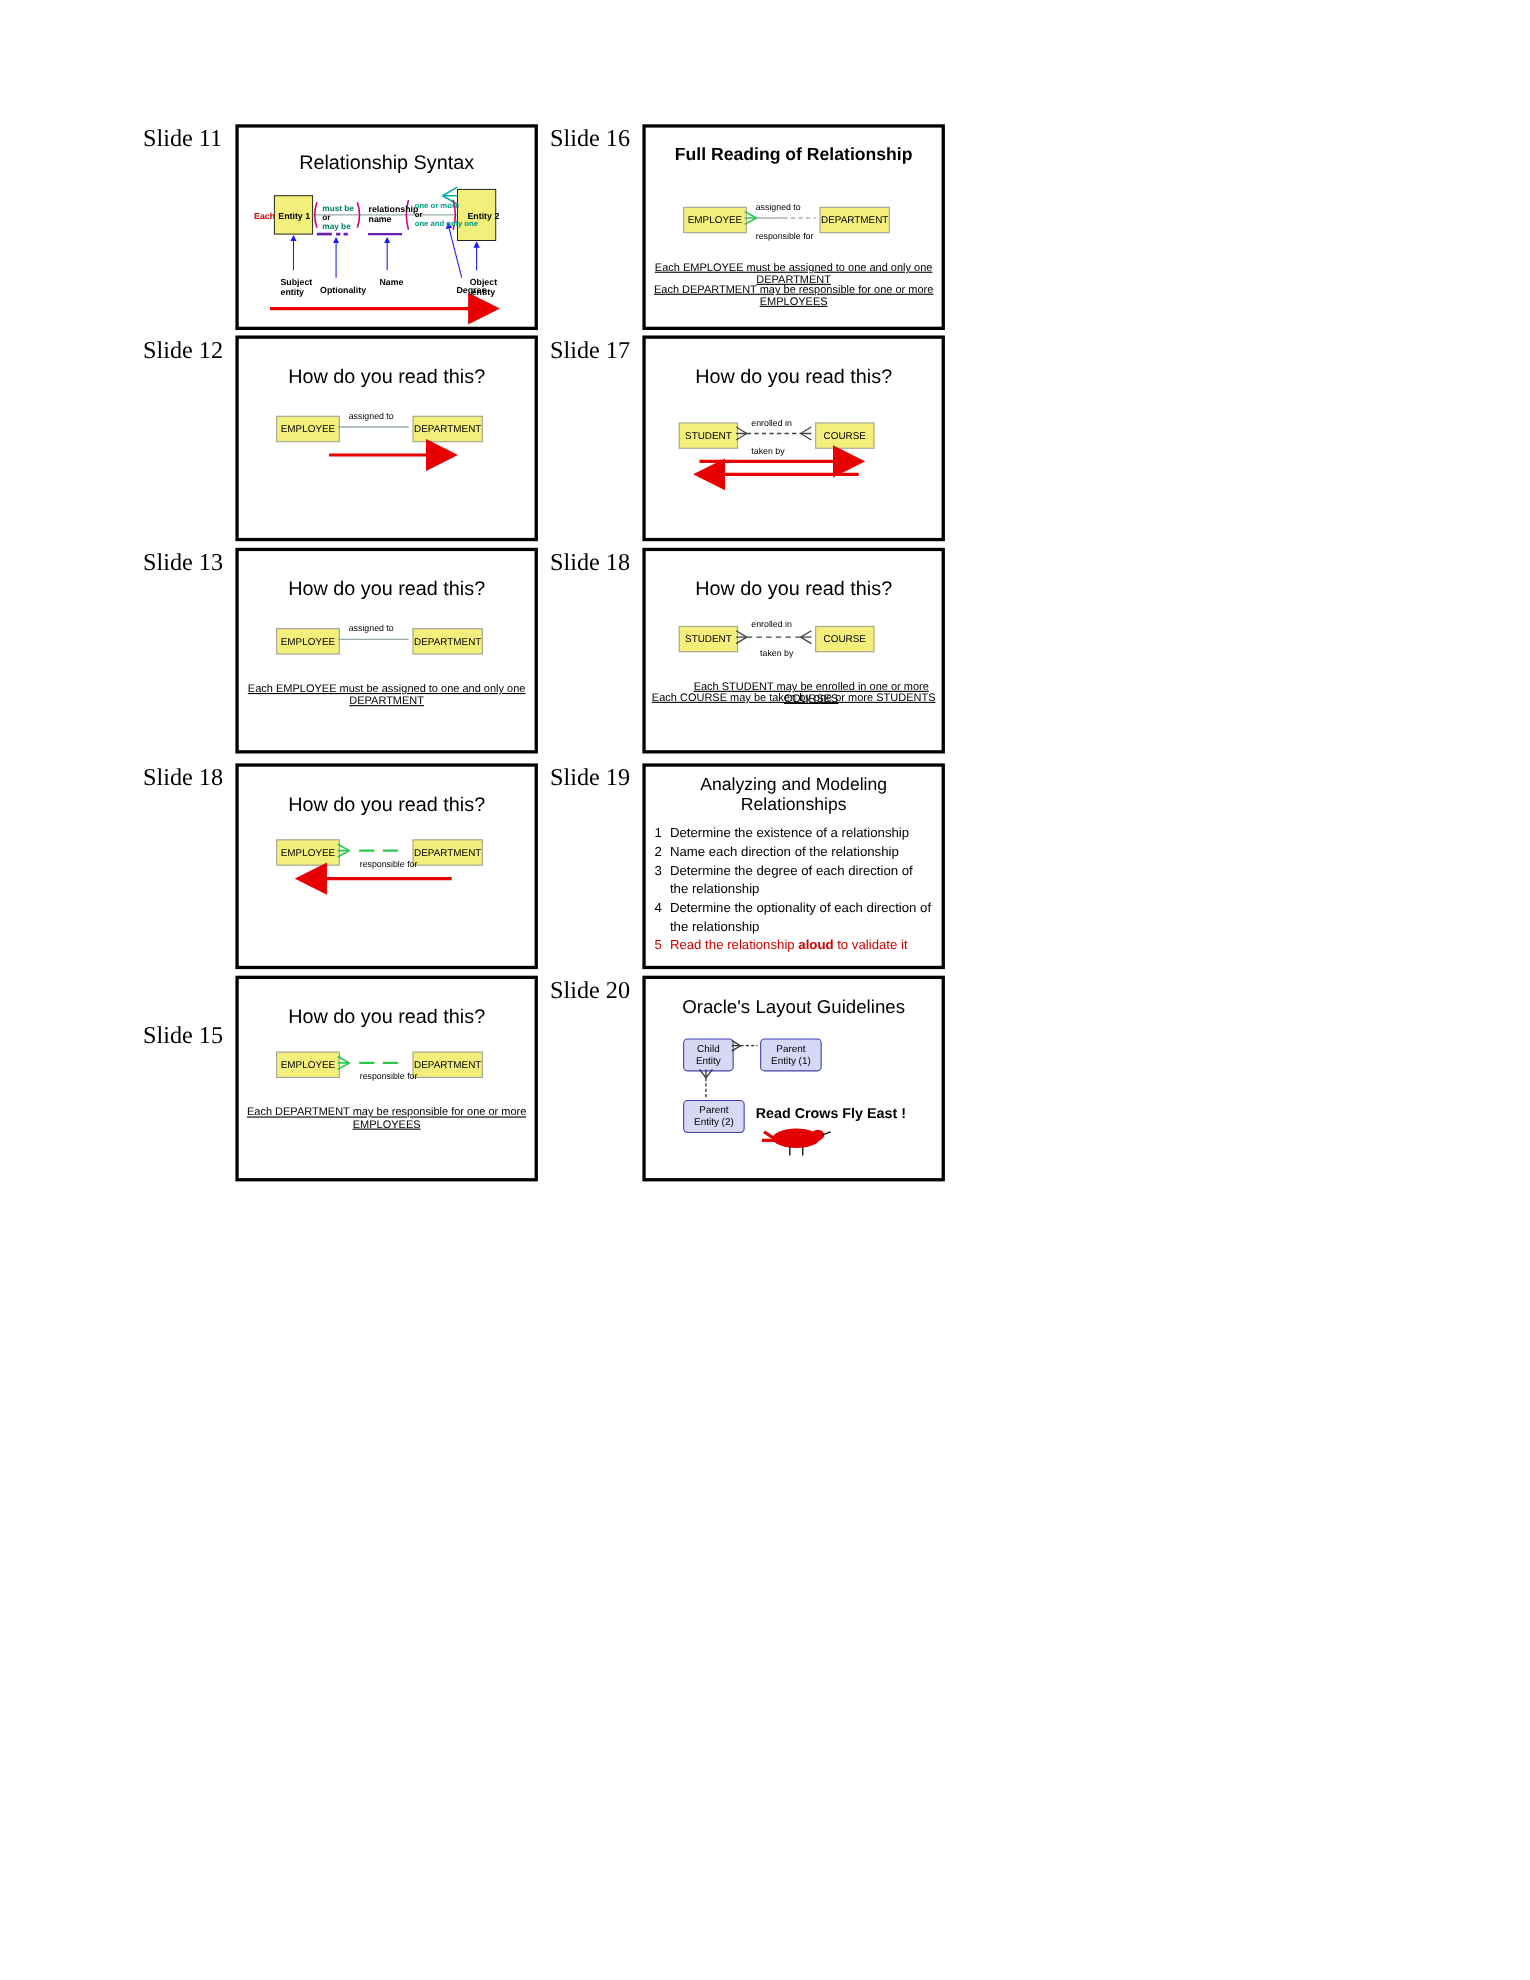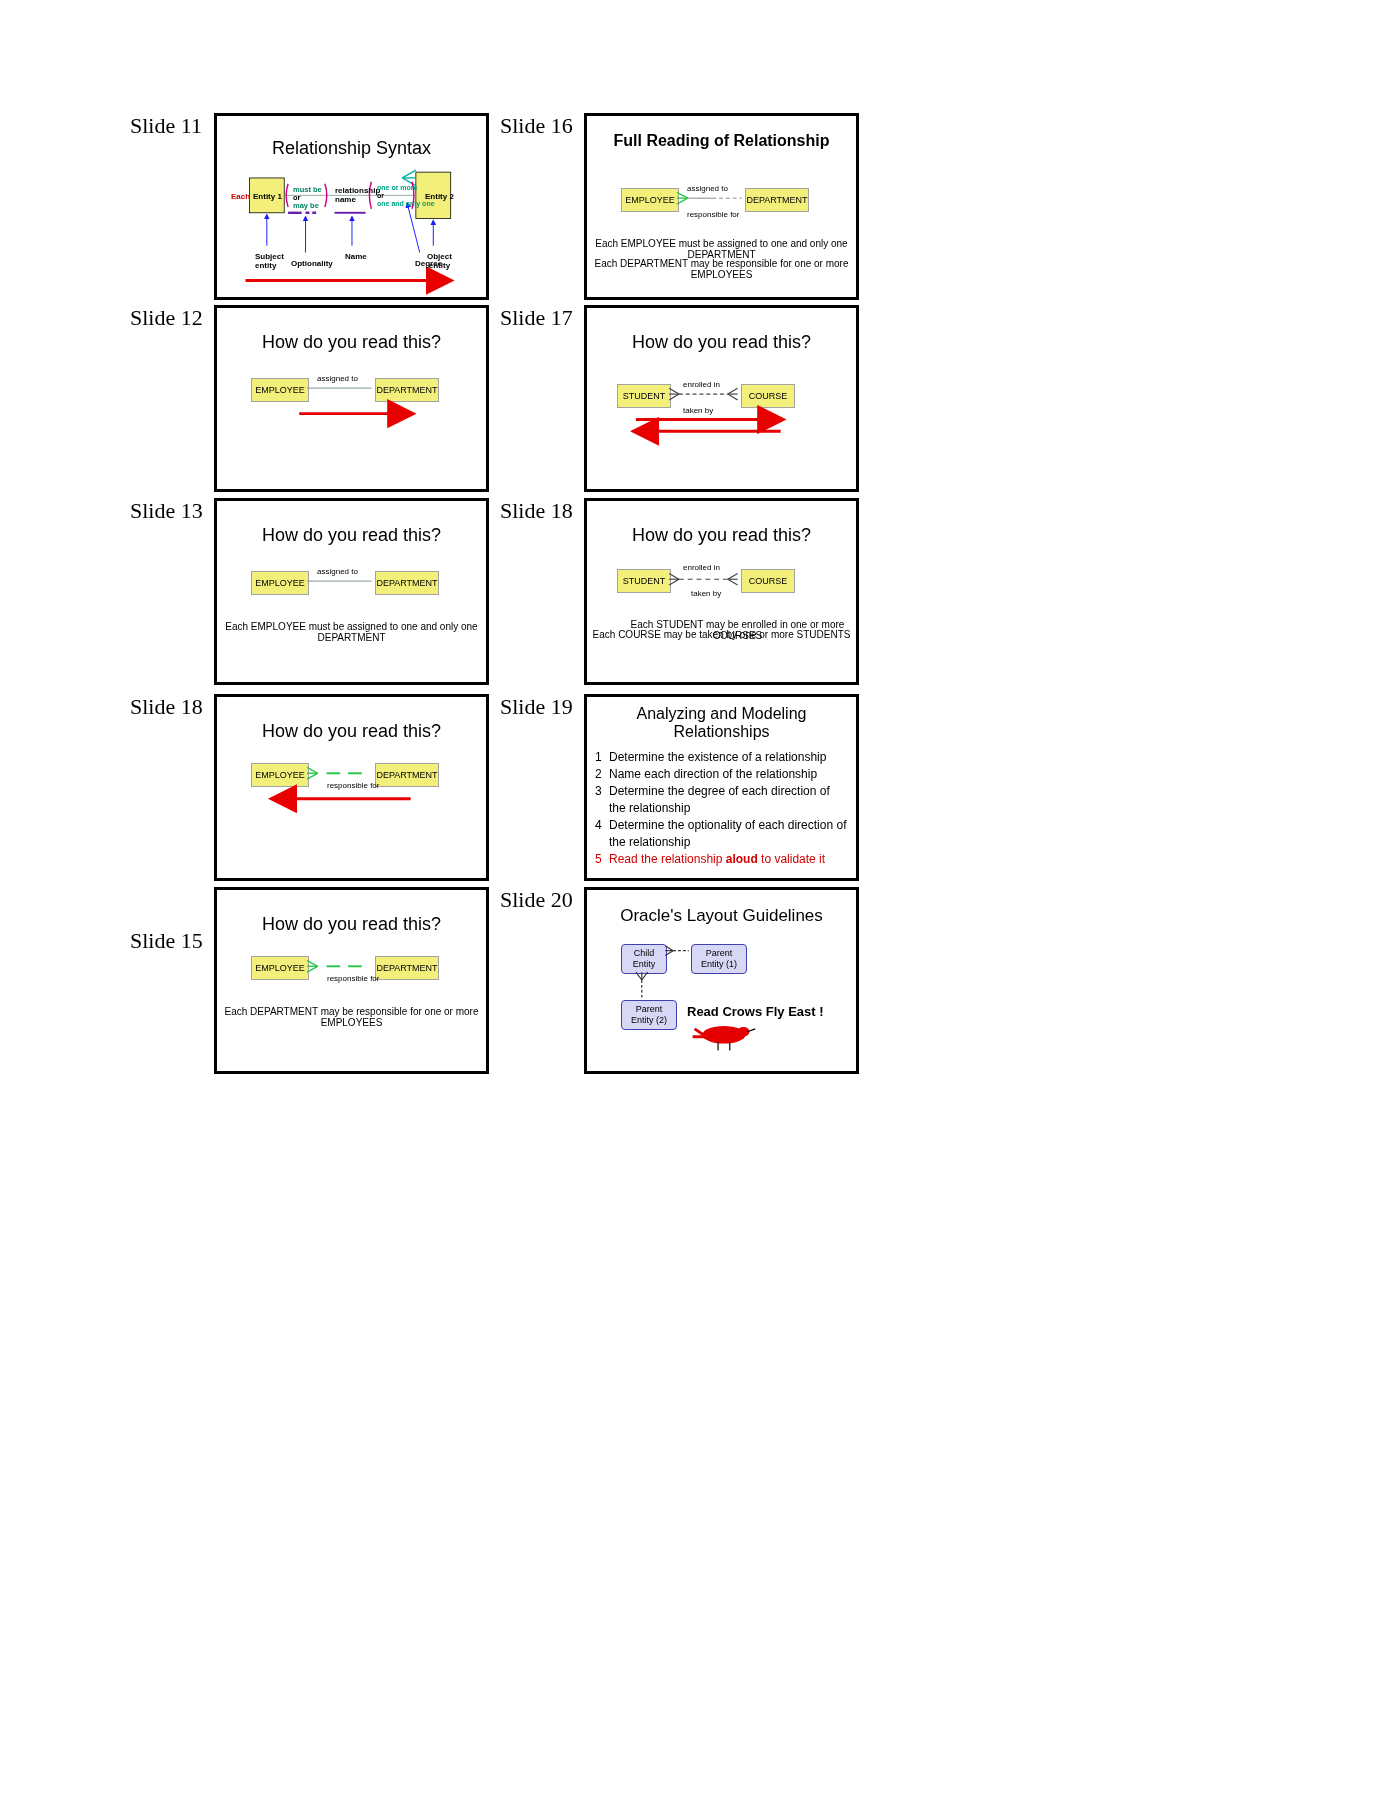--- a/index.html
+++ b/index.html
@@ -48,20 +48,21 @@
   }
   .annot {
     font-family: Arial, sans-serif;
     font-size: 8px;
     color: #000;
   }
   .body-text {
     font-family: Arial, sans-serif;
     font-size: 10px;
     text-align: center;
+    text-decoration: underline;
   }
 </style>
 </head>
 <body>
 
 <div class="page">
 
   <div class="slide-label" style="left:130px; top:113px;">Slide 11</div>
   <div class="slide-frame" style="left:214px; top:113px; width:275px; height:187px;">
     <div class="inner">

